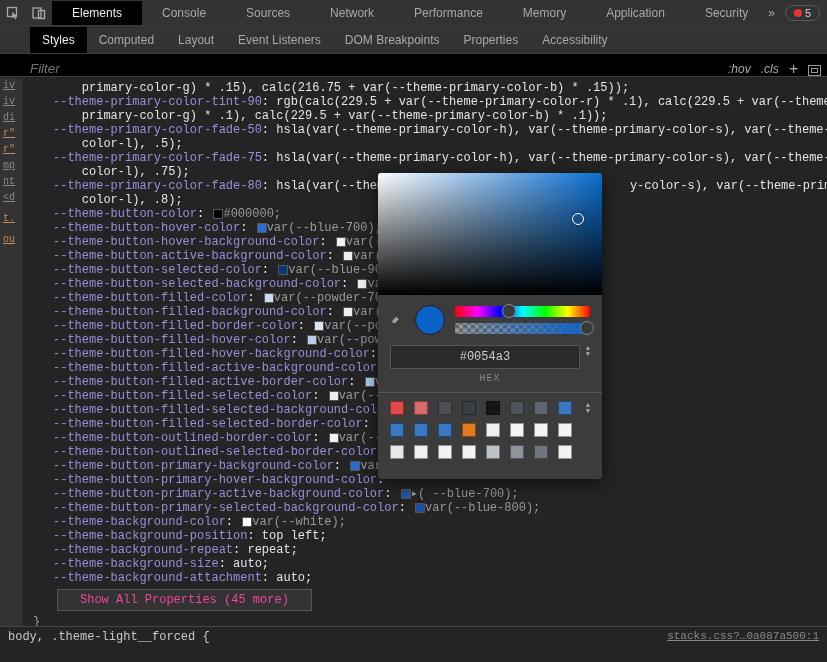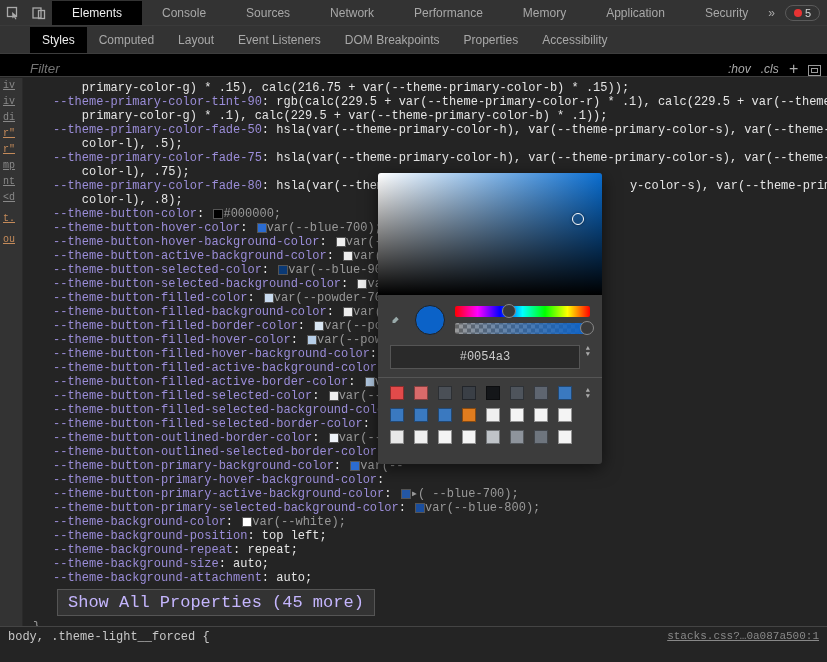--- a/index.html
+++ b/index.html
@@ -82,21 +82,21 @@
   background: #242424;
   padding: 4px 8px 4px 30px;
   line-height: 14px;
 }
 .code-line { white-space: pre; margin-bottom: 0; }
 .prop { color: #9b8dd9; }
 .val { color: #e5e5e5; }
 .hex { color: #999; }
 .swatch { display: inline-block; width: 10px; height: 10px; vertical-align: middle; margin-left: 2px; border: 1px solid #555; }
 
-.show-props { margin-top: 4px; margin-left: 4px; padding: 3px 10px; border: 1px solid #555; background: #333; color: #c4b5fd; cursor: pointer; font-family: inherit; font-size: 17px; }
+.show-props { margin-top: 4px; margin-left: 4px; padding: 3px 22px; border: 1px solid #555; background: #333; color: #ec4899; cursor: pointer; font-family: inherit; font-size: 12px; }
 
 .end-brace { margin-top: 4px; margin-left: -20px; color: #999; }
 
 .rule-footer {
   position: absolute;
   bottom: 0;
   left: 0;
   right: 0;
   height: 36px;
   border-top: 1px solid #444;
@@ -276,20 +276,21 @@
         </div>
       <div class="alpha-slider">
           <div class="thumb"></div>
         </div>
     </div>
   </div>
   <div class="color-input-row">
     <input class="color-hex-input" value="#0054a3" style="">
     <span class="stepper">▲<br>▼</span>
   </div>
+  <div class="hex-label">HEX</div>
   <div class="divider"></div>
   <div class="palette-rows" id="palette-host">
       <div class="palette-row">
         <span class="pal" style="background: rgb(226, 74, 74);"></span>
         <span class="pal" style="background: rgb(217, 106, 106);"></span>
         <span class="pal" style="background: rgb(74, 79, 86);"></span>
         <span class="pal" style="background: rgb(58, 63, 70);"></span>
         <span class="pal" style="background: rgb(20, 22, 25);"></span>
         <span class="pal" style="background: rgb(78, 84, 92);"></span>
         <span class="pal" style="background: rgb(94, 101, 112);"></span>

